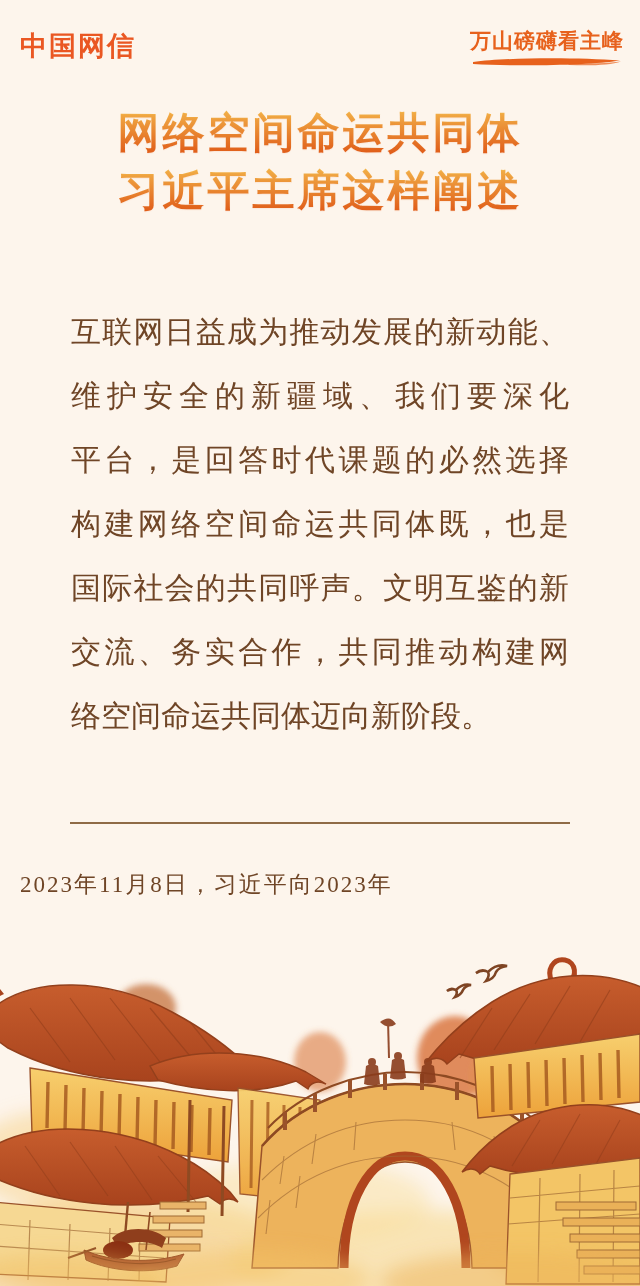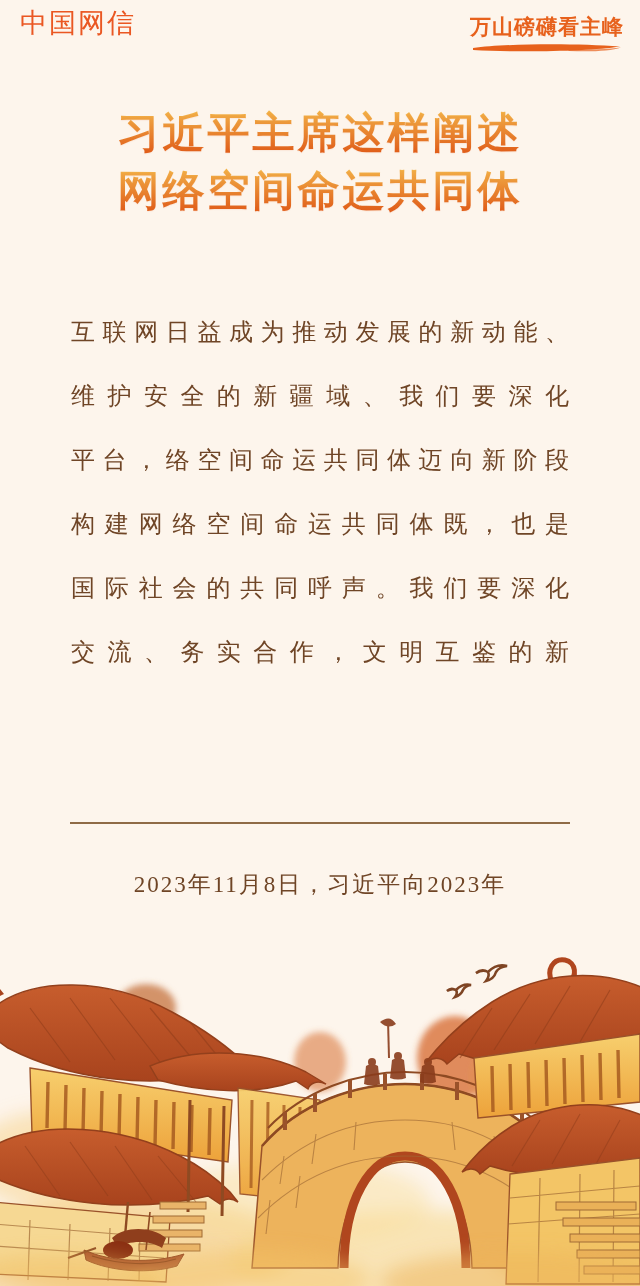--- a/index.html
+++ b/index.html
@@ -18,27 +18,27 @@
   }
   *{margin:0;padding:0;box-sizing:border-box;}
   html,body{width:640px;height:1286px;}
   body{
     position:relative;
     background:var(--bg);
     overflow:hidden;
     font-family:"Liberation Serif", serif;
   }
   .brand{
-    position:absolute;left:20px;top:5px;
+    position:absolute;left:20px;top:28px;
     font-family:"Liberation Sans", sans-serif;
-    font-weight:400;font-size:27px;letter-spacing:2px;
+    font-weight:700;font-size:27px;letter-spacing:2px;
     color:var(--brand);
   }
   .slogan-wrap{
-    position:absolute;right:16px;top:13px;text-align:center;
+    position:absolute;right:16px;top:27px;text-align:center;
   }
   .slogan{
     font-family:"Liberation Sans", sans-serif;
     font-weight:700;font-size:21px;letter-spacing:1px;
     color:var(--slogan);display:block;
   }
   .slogan-stroke{display:block;margin:1px auto 0;}
   .title{
     position:absolute;top:104px;left:0;width:640px;
     text-align:center;font-weight:700;font-size:42px;
@@ -46,64 +46,65 @@
   }
   .title .tline{
     display:block;
     background:linear-gradient(180deg,var(--g-top) 8%,var(--g-bot) 88%);
     -webkit-background-clip:text;background-clip:text;
     color:transparent;
     text-shadow:0 1px 1px rgba(224,90,24,0.08);
   }
   .quote{
     position:absolute;top:300px;left:71px;width:498px;
-    font-size:24px;color:var(--ink);
+    font-size:30px;color:var(--ink);
   }
   .qline{
     height:64px;line-height:64px;white-space:nowrap;
     text-align:justify;text-align-last:justify;
     text-justify:inter-character;
   }
   .qline.last{text-align-last:left;}
   .divider{
     position:absolute;top:822px;left:70px;width:500px;height:2px;
     background:var(--line);
   }
   .caption{
     position:absolute;top:864px;left:20px;width:600px;
-    text-align:center;font-size:23px;line-height:42px;
+    font-size:23px;line-height:42px;
     letter-spacing:2px;color:var(--ink);
   }
   .caption .cline{display:block;}
   .scene{position:absolute;left:0;top:950px;width:640px;height:336px;}
 </style>
 </head>
 <body>
 
 <div class="brand">中国网信</div>
 <div class="slogan-wrap">
   <span class="slogan">万山磅礴看主峰</span>
   <svg class="slogan-stroke" width="152" height="12" viewBox="0 0 152 12">
     <path d="M2 6 C34 1.5 104 1 149 4.5 C118 9.5 46 10.5 2 8 Z" fill="#e7611c"></path>
     <path d="M96 7 C118 8 136 7.5 150 5.5 C140 9 120 10 98 9 Z" fill="#e7611c" opacity="0.7"></path>
   </svg>
 </div>
 
 <div class="title">
+  <span class="tline">网络空间命运共同体</span>
   <span class="tline">习近平主席这样阐述</span>
-  <span class="tline">网络空间命运共同体</span>
 </div>
 
 <div class="quote">
   <div class="qline">互联网日益成为推动发展的新动能、</div>
   <div class="qline">维护安全的新疆域、我们要深化</div>
-  <div class="qline">平台，络空间命运共同体迈向新阶段</div>
+  <div class="qline">平台，是回答时代课题的必然选择</div>
   <div class="qline">构建网络空间命运共同体既，也是</div>
-  <div class="qline">国际社会的共同呼声。我们要深化</div>
-  <div class="qline">交流、务实合作，文明互鉴的新</div>
+  <div class="qline">国际社会的共同呼声。文明互鉴的新</div>
+  <div class="qline">交流、务实合作，共同推动构建网</div>
+  <div class="qline last">络空间命运共同体迈向新阶段。</div>
 </div>
 
 <div class="divider"></div>
 
 <div class="caption">
   <span class="cline">2023年11月8日，习近平向2023年</span>
 </div>
 
 <svg class="scene" viewBox="0 0 640 336" width="640" height="336">
   <defs>

